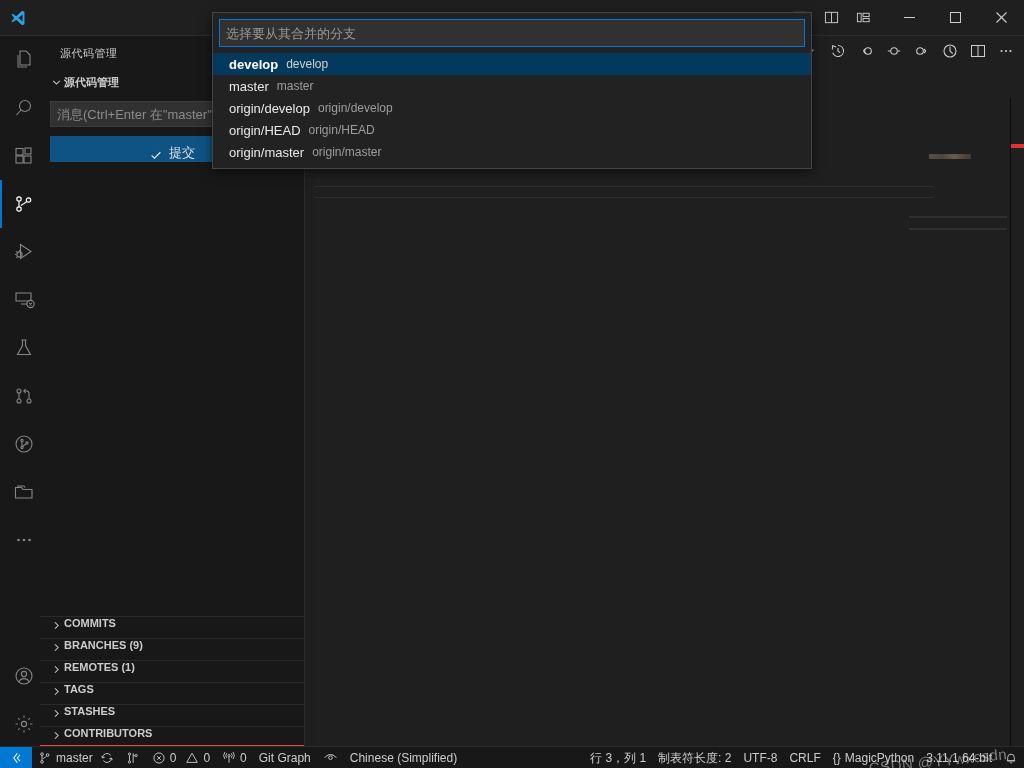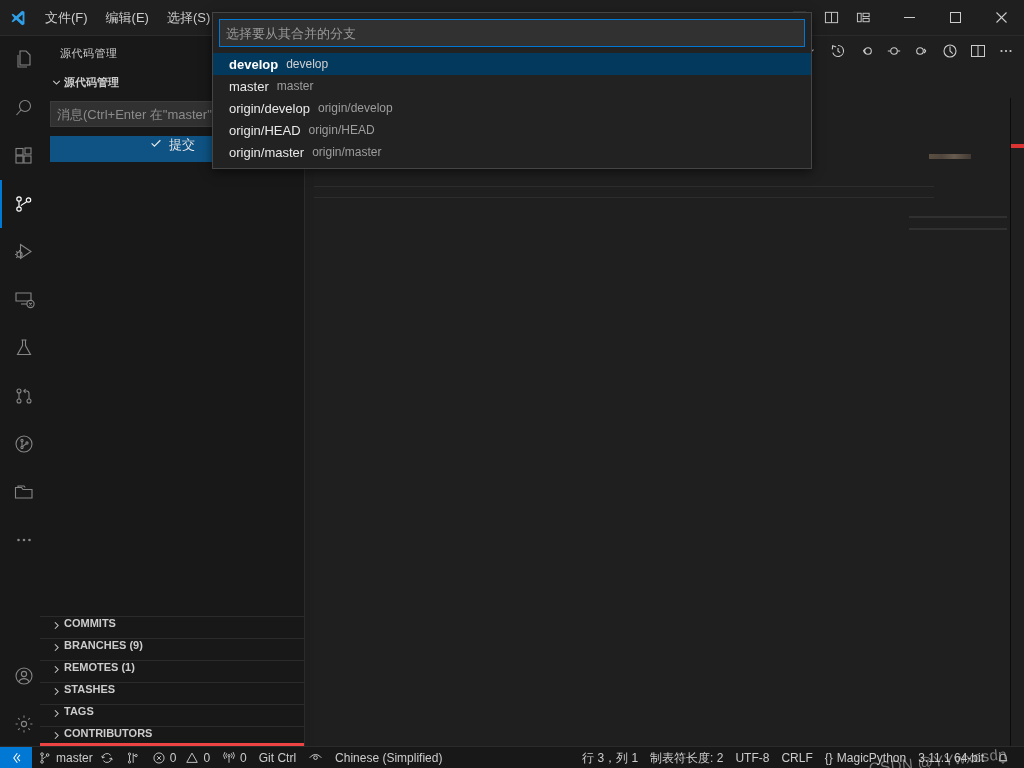--- a/index.html
+++ b/index.html
@@ -64,31 +64,31 @@
   .chev { width: 16px; height: 16px; display: inline-flex; align-items: center; justify-content: center; color: #cccccc; }
   .scm-body { padding: 8px 10px 6px 10px; flex: 0 0 auto; }
   .commit-input {
     width: 100%; height: 26px; background: #313131; border: 1px solid #3c3c3c;
     color: #8b8b8b; font-size: 13px; padding: 3px 6px; outline: none;
     font-family: "Liberation Sans", sans-serif;
   }
   .commit-input::placeholder { color: #8b8b8b; }
   .commit-btn {
     margin-top: 9px; width: 100%; height: 26px; background: #0e5384; color: #e7e7e7;
-    border: none; font-size: 13px; display: flex; align-items: flex-start; justify-content: center;
+    border: none; font-size: 13px; display: flex; align-items: flex-end; justify-content: center;
     gap: 6px; cursor: default; font-family: "Liberation Sans", sans-serif;
   }
   .scm-filler { flex: 1; }
   .scm-groups { flex: 0 0 auto; }
   .scm-group-row {
     height: 22px; display: flex; align-items: flex-start; padding: 0 8px;
     font-size: 11px; font-weight: bold; color: #cccccc;
     border-top: 1px solid #2b2b2b; cursor: default;
   }
-  .scm-group-row:last-child { border-bottom: 5px solid #ef4444; }
+  .scm-group-row:last-child { border-bottom: 3px solid #ef4444; }
 
   
   .editor-region {
     position: absolute; top: 36px; left: 314px; width: 710px; height: 712px;
     background: #1f1f1f;
   }
   .editor-toolbar {
     position: absolute; top: 0; right: 0; height: 30px; display: flex;
     align-items: center; gap: 0px; padding-right: 4px;
   }
@@ -140,46 +140,41 @@
   }
   .sb-remote {
     width: 32px; height: 22px; background: #0078d4; display: flex;
     align-items: center; justify-content: center; color: #fff; cursor: default;
   }
   .sb-item {
     height: 22px; display: flex; align-items: center; gap: 4px; padding: 0 6px;
     cursor: default; white-space: nowrap; line-height: 22px;
   }
   .sb-spacer { flex: 1; }
-  .sb-right { display: flex; align-items: center; padding-right: 8px; }
+  .sb-right { display: flex; align-items: center; padding-right: 0; }
 
   .watermark {
     position: absolute; right: 16px; bottom: 6px;
     font-size: 15px; color: rgba(210,210,210,0.55);
     transform: rotate(-6deg); transform-origin: right bottom;
     pointer-events: none; letter-spacing: .5px; z-index: 80;
     font-family: "Liberation Sans", sans-serif;
   }
   svg { display: block; }
 </style>
 </head>
 <body>
 
 <div id="app">
 
   <div class="titlebar">
     <div class="vscode-logo">
       <svg width="18" height="18" viewBox="0 0 24 24">
         <path fill="#2f9fe8" d="M17.5 2.2 9.6 9.6 5.2 6.3 3.4 7.2l3.6 4.8-3.6 4.8 1.8.9 4.4-3.3 7.9 7.4 3.1-1.4V3.6l-3.1-1.4zm.6 5.1v9.4l-5.6-4.7 5.6-4.7z"></path>
       </svg>
-    </div>
-    <div class="menu-items">
-      <div class="menu-item">文件(F)</div>
-      <div class="menu-item">编辑(E)</div>
-      <div class="menu-item">选择(S)</div>
     </div>
     <div class="titlebar-spacer"></div>
     <div class="layout-icons">
       <div class="li">
         <svg width="15" height="15" viewBox="0 0 16 16">
             <rect x="1.5" y="2.5" width="13" height="11" fill="none" stroke="#cccccc" stroke-width="1"></rect>
             <line x1="1.5" y1="10" x2="14.5" y2="10" stroke="#cccccc" stroke-width="1"></line>
           </svg>
       </div>
       <div class="li">
@@ -407,29 +402,29 @@
             </svg>
           </span>
         <span>REMOTES (1)</span>
       </div>
       <div class="scm-group-row">
         <span class="chev">
             <svg width="13" height="13" viewBox="0 0 16 16" fill="none" stroke="currentColor" stroke-width="1.3">
               <path d="M6 4l4 4-4 4"></path>
             </svg>
           </span>
-        <span>STASHES</span>
+        <span>TAGS</span>
       </div>
       <div class="scm-group-row">
         <span class="chev">
             <svg width="13" height="13" viewBox="0 0 16 16" fill="none" stroke="currentColor" stroke-width="1.3">
               <path d="M6 4l4 4-4 4"></path>
             </svg>
           </span>
-        <span>TAGS</span>
+        <span>STASHES</span>
       </div>
       <div class="scm-group-row">
         <span class="chev">
             <svg width="13" height="13" viewBox="0 0 16 16" fill="none" stroke="currentColor" stroke-width="1.3">
               <path d="M6 4l4 4-4 4"></path>
             </svg>
           </span>
         <span>CONTRIBUTORS</span>
       </div>
     </div>
@@ -594,21 +589,21 @@
         <svg width="14" height="14" viewBox="0 0 16 16" fill="none" stroke="currentColor" stroke-width="1.05">
           <circle cx="8" cy="5.2" r="1.2"></circle>
           <path d="M5.4 2.6a4 4 0 0 0 0 5.2M10.6 2.6a4 4 0 0 1 0 5.2"></path>
           <path d="M3.4 1.2a6.4 6.4 0 0 0 0 8M12.6 1.2a6.4 6.4 0 0 1 0 8"></path>
           <path d="M8 6.4v7"></path>
         </svg>
       </span>
       <span>0</span>
     </div>
 
-    <div class="sb-item">Git Ctrl</div>
+    <div class="sb-item">Git Graph</div>
 
     <div class="sb-item">
       <span>
         <svg width="15" height="15" viewBox="0 0 16 16" fill="none" stroke="currentColor" stroke-width="1.05">
           <path d="M1.8 8.4s2.4-3.6 6.2-3.6 6.2 3.6 6.2 3.6"></path>
             <circle cx="8" cy="8.2" r="1.9"></circle>
         </svg>
       </span>
     </div>
 

